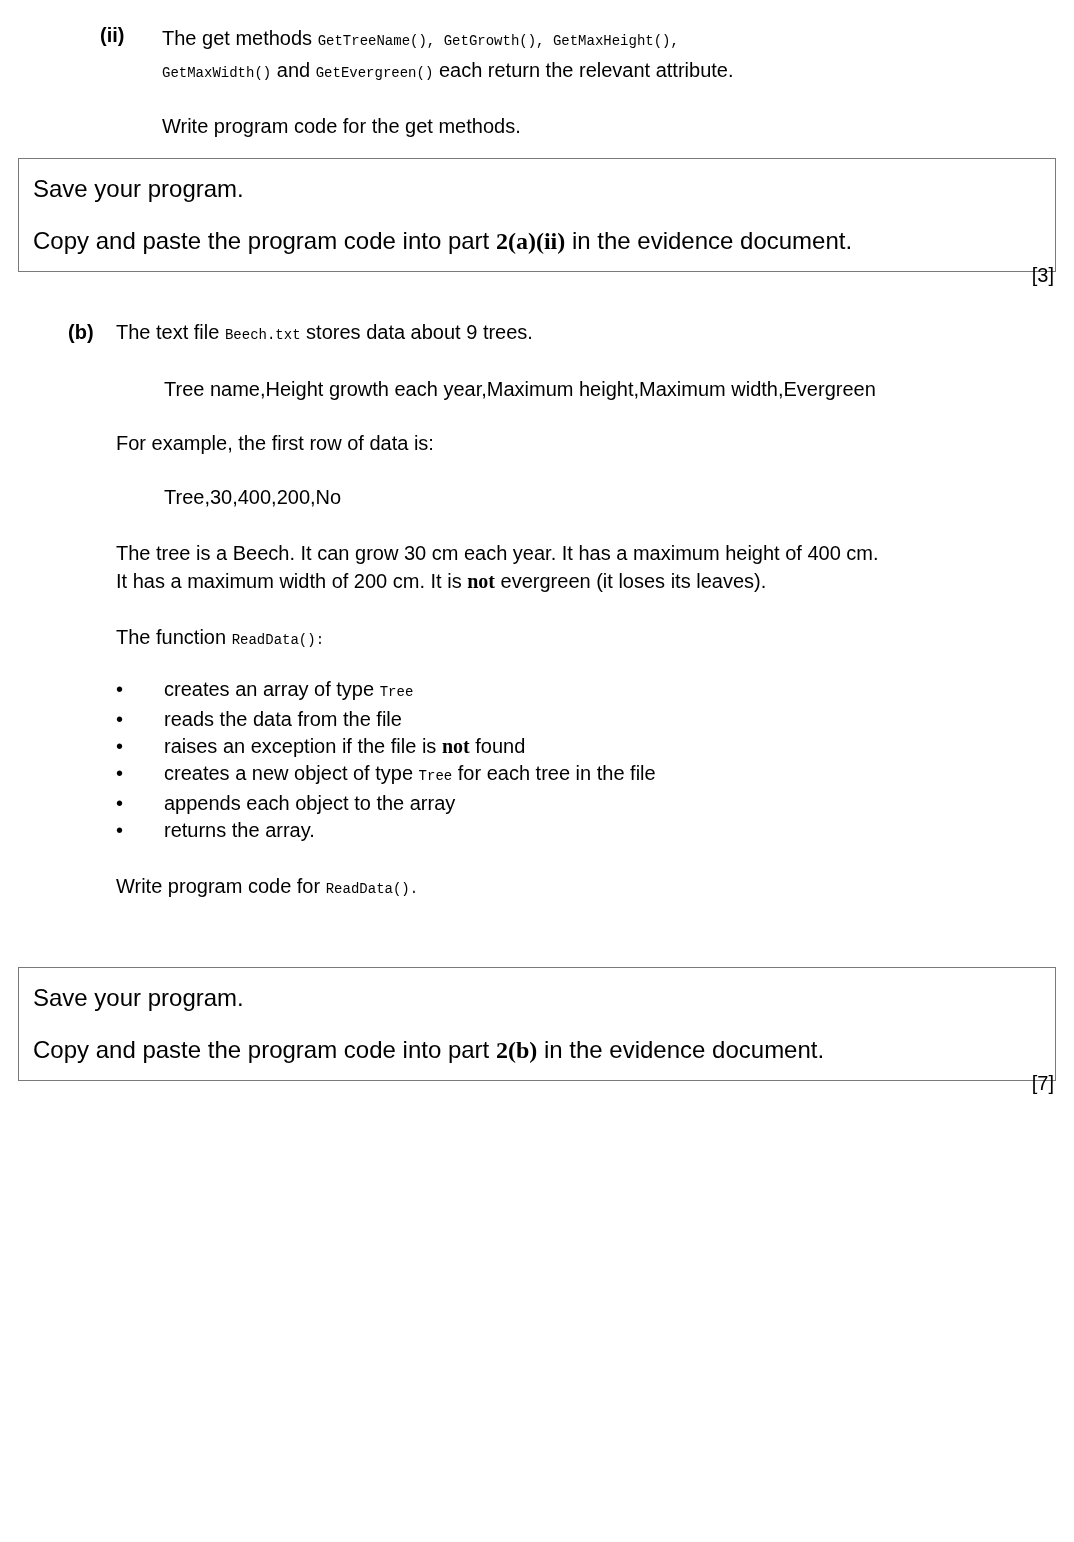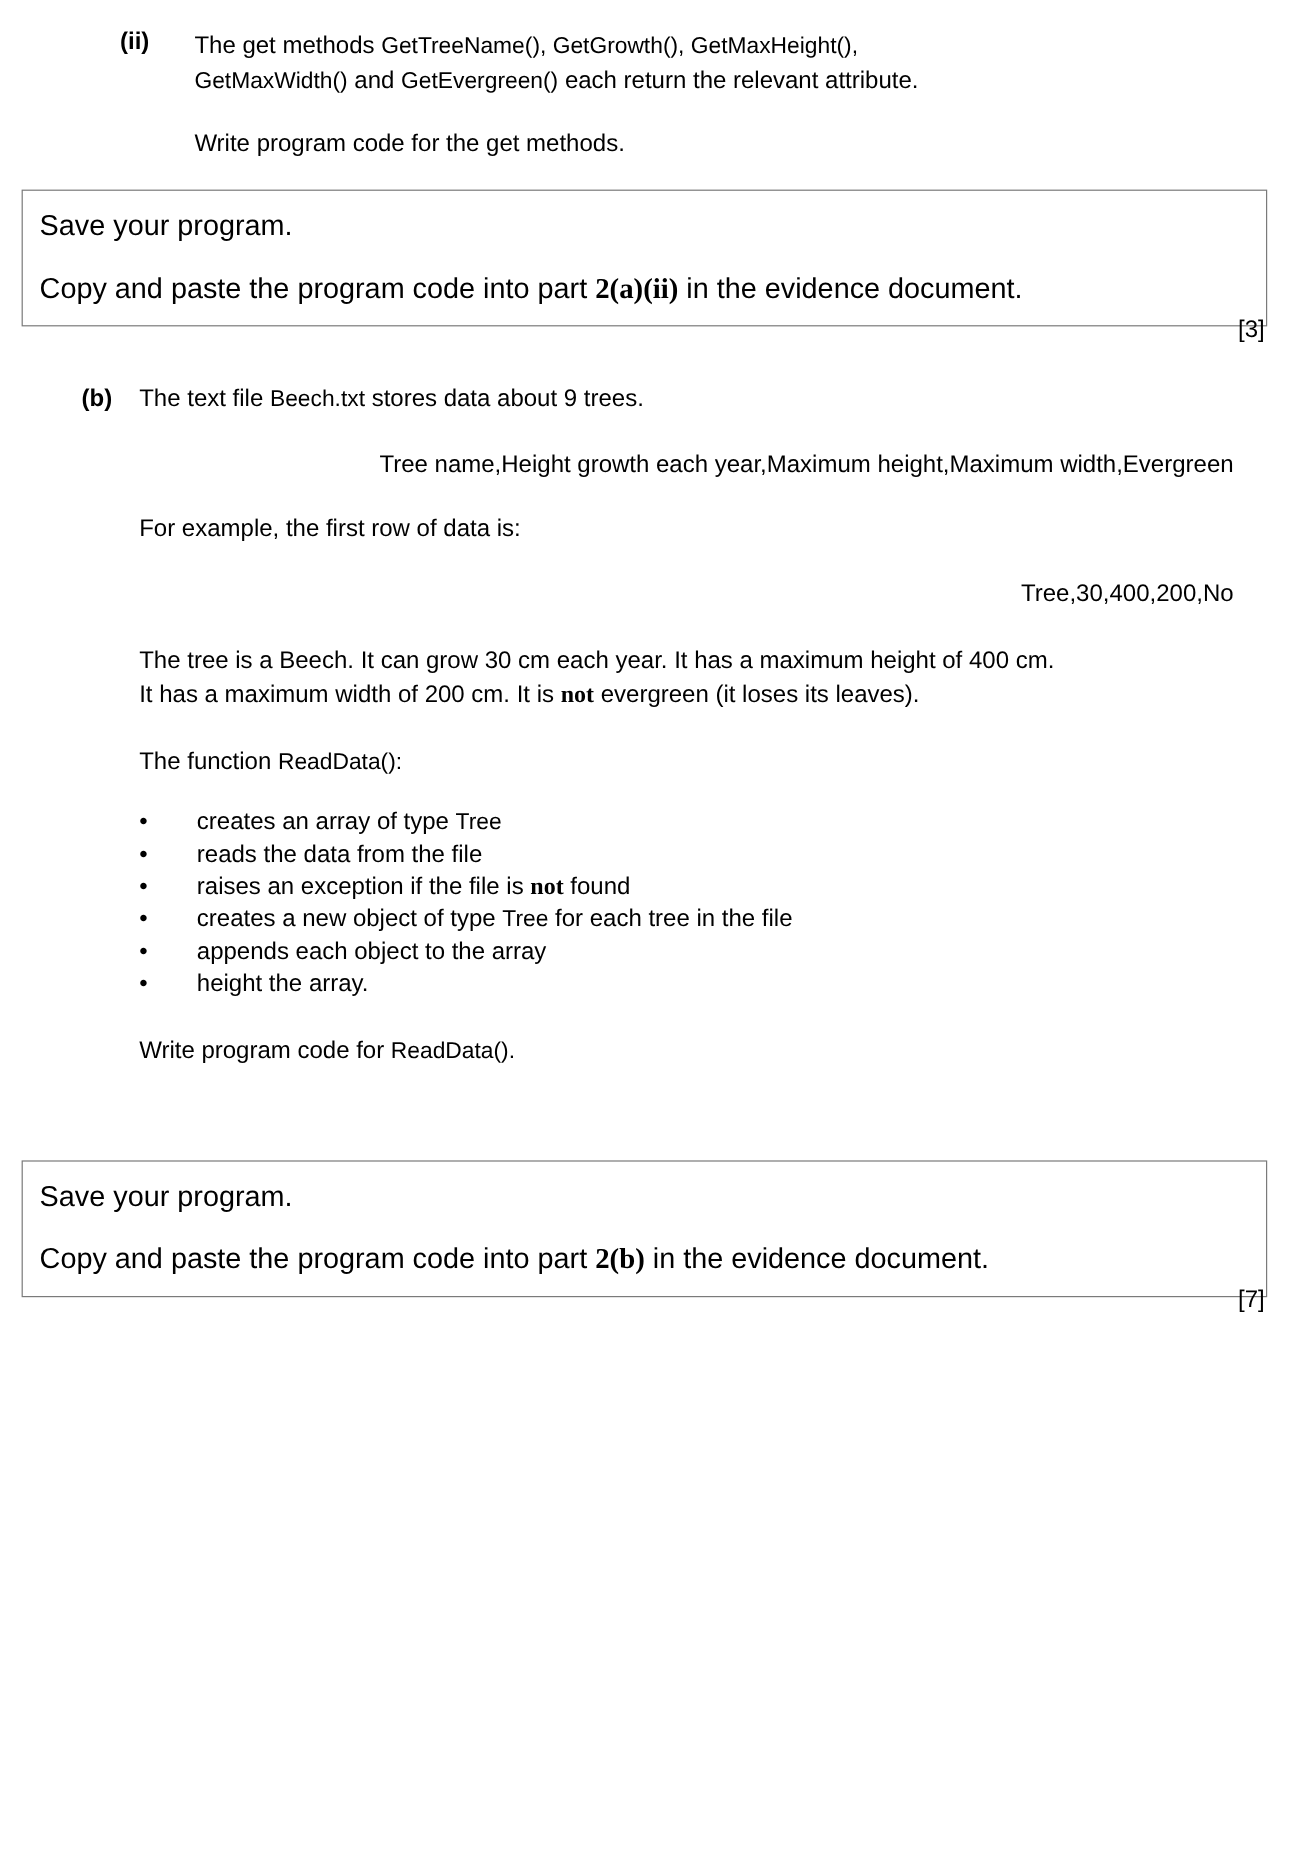--- a/index.html
+++ b/index.html
@@ -16,22 +16,22 @@
     overflow: hidden;
   }
   .page {
     position: relative;
     width: 1074px;
     height: 1542px;
     box-sizing: border-box;
     padding: 0;
   }
   .mono {
-    font-family: Liberation Sans, sans-serif;
-    font-size: 19px;
+    font-family: Liberation Mono, monospace;
+    font-size: 14px;
     letter-spacing: 0px;
     text-align: right;
   }
   .bold { font-weight: bold; font-family: Liberation Serif, serif; }
 
   
   .q-ii {
     position: absolute;
     top: 24px;
     left: 100px;
@@ -88,21 +88,20 @@
     left: 0;
     top: 0;
     font-weight: bold;
     font-size: 20px;
   }
   .q-b .body {
     margin-left: 48px;
   }
   .q-b .indent {
     margin-left: 96px;
-    text-align: right;
   }
   .gap-26 { margin-top: 26px; }
   .gap-28 { margin-top: 28px; }
 
   ul.bullets {
     list-style: none;
     margin: 22px 0 0 0;
     padding: 0;
   }
   ul.bullets li {
@@ -179,21 +178,21 @@
       <li>
         <span class="dot">•</span>
         <span>creates a new object of type </span><span class="mono">Tree</span><span> for each tree in the file</span>
       </li>
       <li>
         <span class="dot">•</span>
         <span>appends each object to the array</span>
       </li>
       <li>
         <span class="dot">•</span>
-        <span>height the array.</span>
+        <span>returns the array.</span>
       </li>
     </ul>
 
     <div class="body gap-28">
       <span>Write program code for </span><span class="mono">ReadData().</span>
     </div>
   </div>
 
   <div class="save-box" style="top:967px;">
     <div>Save your program.</div>

